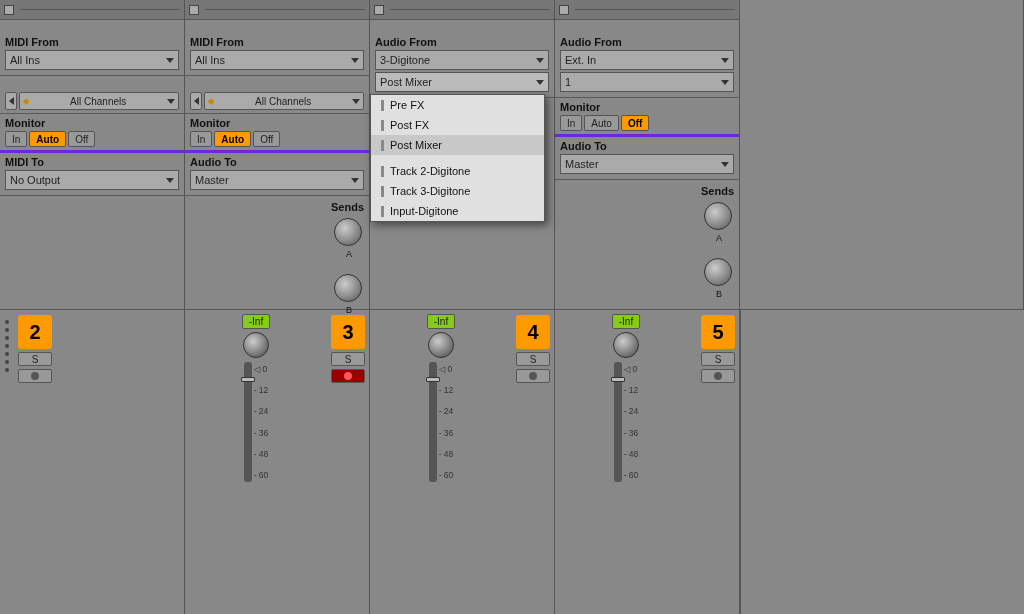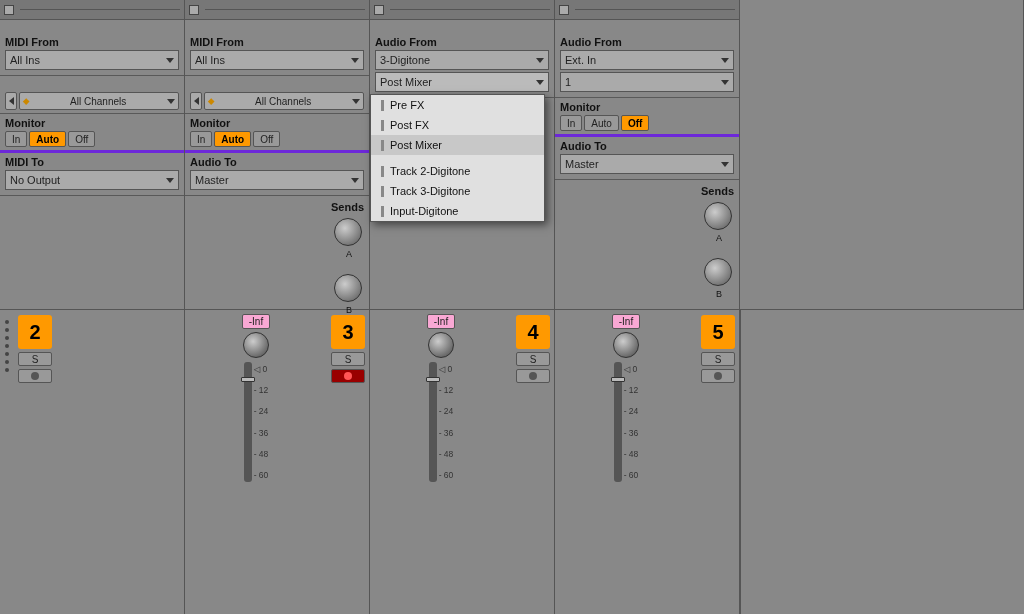--- a/index.html
+++ b/index.html
@@ -326,21 +326,21 @@
     .fader-wrap {
       display: flex;
       flex-direction: column;
       align-items: center;
       padding: 4px 2px;
       flex: 1;
     }
 
     .vol-label {
       font-size: 10px;
-      background: #f9a8d4;
+      background: #84cc16;
       border: 1px solid #555;
       padding: 1px 6px;
       border-radius: 2px;
       margin-bottom: 3px;
     }
 
     .pan-knob {
       width: 26px;
       height: 26px;
       border-radius: 50%;

